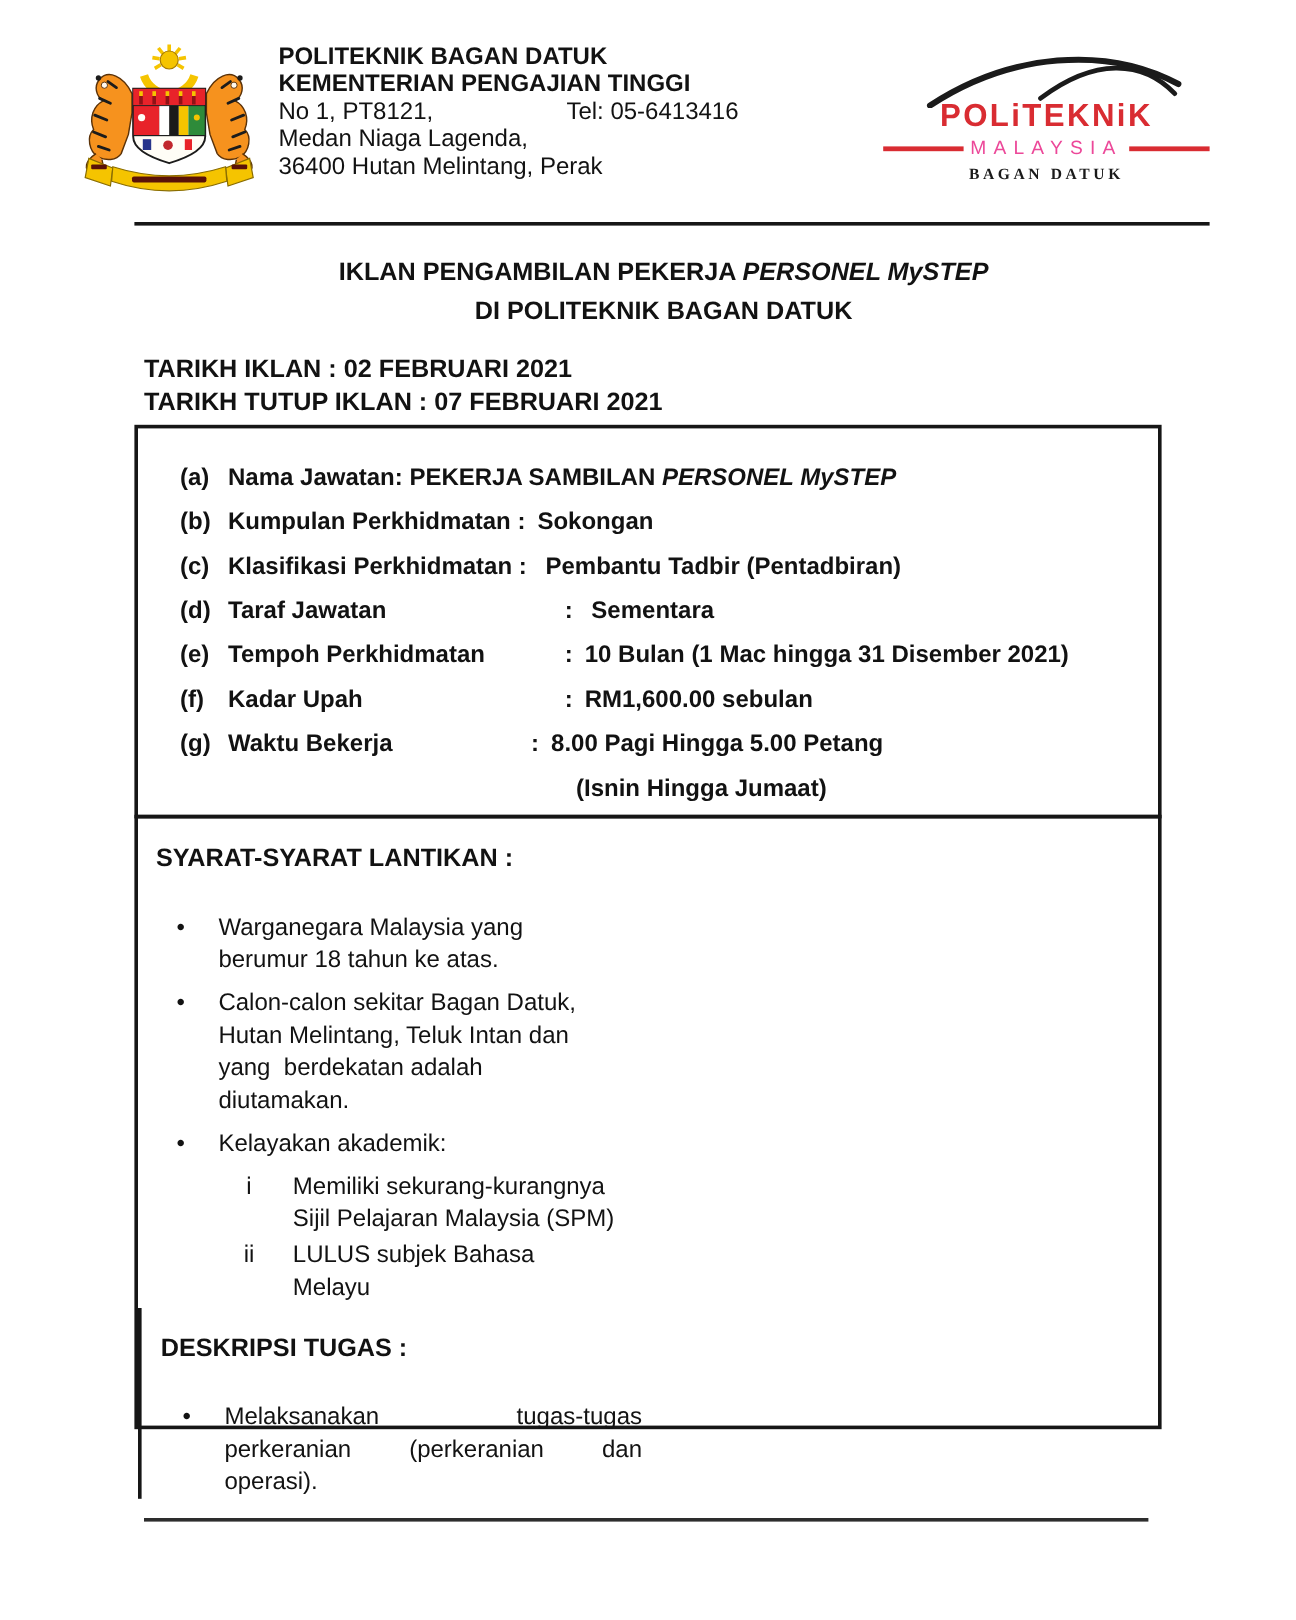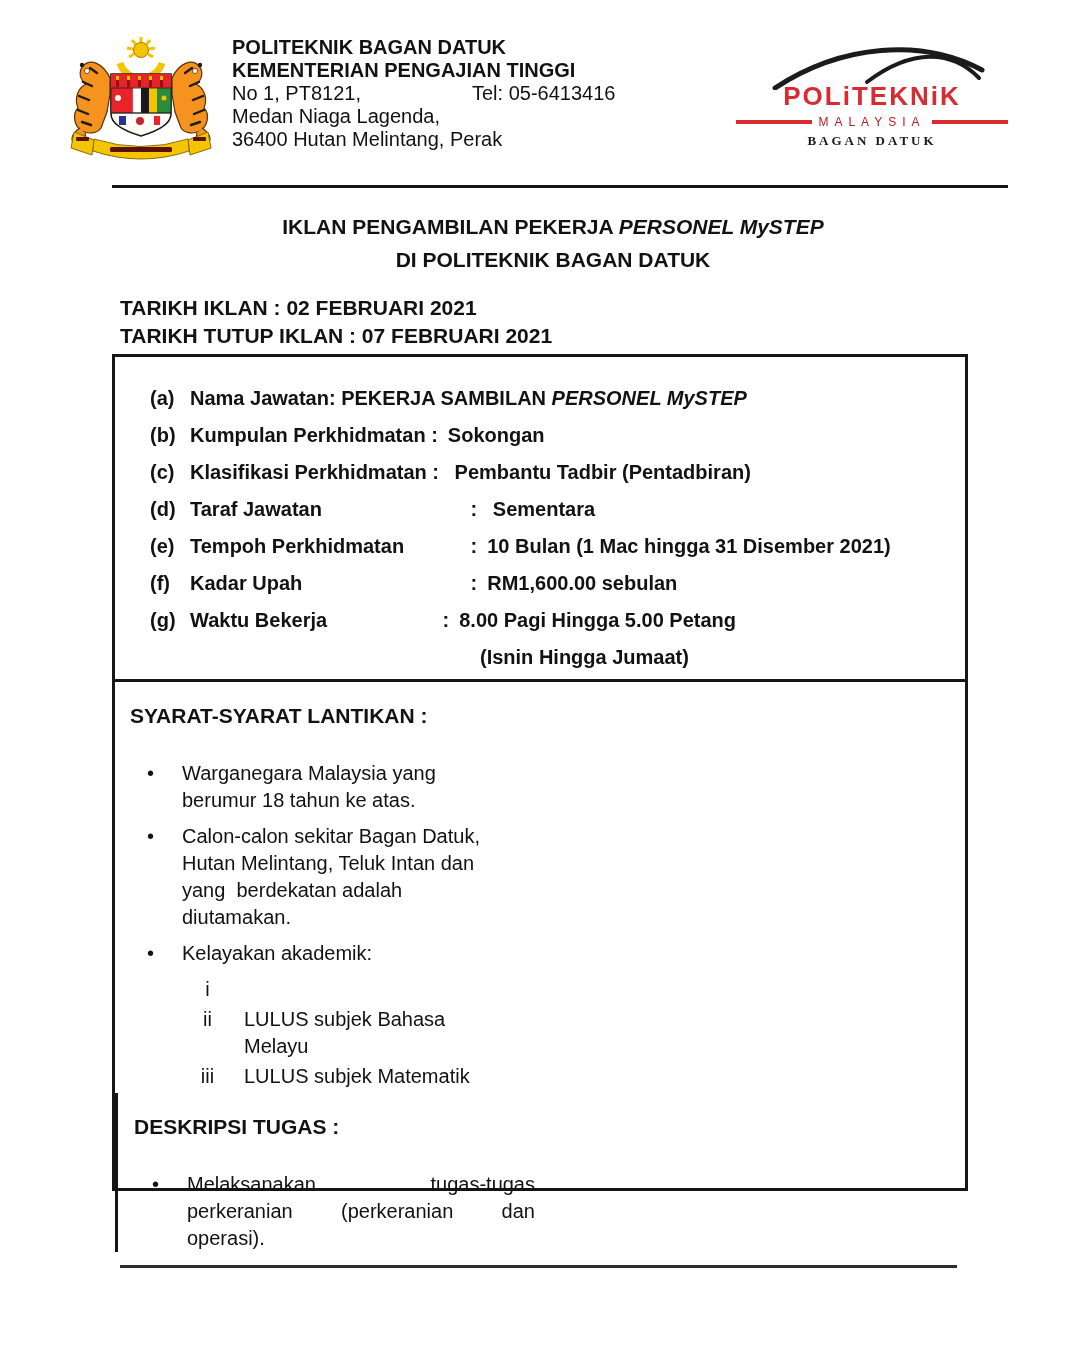--- a/index.html
+++ b/index.html
@@ -20,21 +20,21 @@
   .addr-row{display:flex;font-size:20px;line-height:23px;}
   .addr-left{width:240px;flex:none;}
   .logo-block{margin-left:auto;width:272px;text-align:center;padding-top:2px;}
   .logo-swoosh{display:block;margin:0 auto -12px auto;}
   .logo-brand{
     font-weight:bold;font-size:26px;line-height:36px;letter-spacing:2px;
     color:#D92C32;transform:scaleY(1.02);white-space:nowrap;
   }
   .logo-country-row{display:flex;align-items:center;justify-content:center;margin-top:1px;}
   .logo-line{height:4px;background:#D92C32;flex:1;}
-  .logo-country{color:#b91c1c;font-size:12px;letter-spacing:6px;margin:0 6px;font-weight:normal;}
+  .logo-country{color:#ec4899;font-size:16px;letter-spacing:6px;margin:0 6px;font-weight:normal;}
   .logo-campus{font-family:"Liberation Serif","DejaVu Serif",serif;font-weight:bold;
     font-size:13px;letter-spacing:3px;color:#1a1a1a;margin-top:4px;}
   .header-rule{height:3px;background:#161616;margin:21px 72px 0 112px;}
   
   .title-block{text-align:center;margin-top:22px;font-weight:bold;font-size:21px;line-height:33px;padding-left:26px;}
   .italic{font-style:italic;}
   
   .dates{margin:18px 0 0 120px;font-weight:bold;font-size:21px;line-height:28px;}
   
   .details-box{
@@ -283,29 +283,27 @@
 diutamakan.</span>
         </div>
         <div class="bullet-row">
           <span class="bullet-dot">•</span>
           <span class="bullet-text pre">Kelayakan akademik:</span>
         </div>
 
         <div class="sub-list">
           <div class="sub-row">
             <span class="sub-num">i</span>
+            <span class="sub-text pre">Memiliki sekurang-kurangnya
+Sijil Pelajaran Malaysia (SPM)</span>
           </div>
           <div class="sub-row">
             <span class="sub-num">ii</span>
             <span class="sub-text pre">LULUS subjek Bahasa
 Melayu</span>
-          </div>
-          <div class="sub-row">
-            <span class="sub-num">iii</span>
-            <span class="sub-text pre">LULUS subjek Matematik</span>
           </div>
         </div>
       </div>
     </div>
 
     <div class="col-right">
       <div class="col-heading">DESKRIPSI TUGAS :</div>
 
       <div class="duty-row">
         <span class="bullet-dot">•</span>

